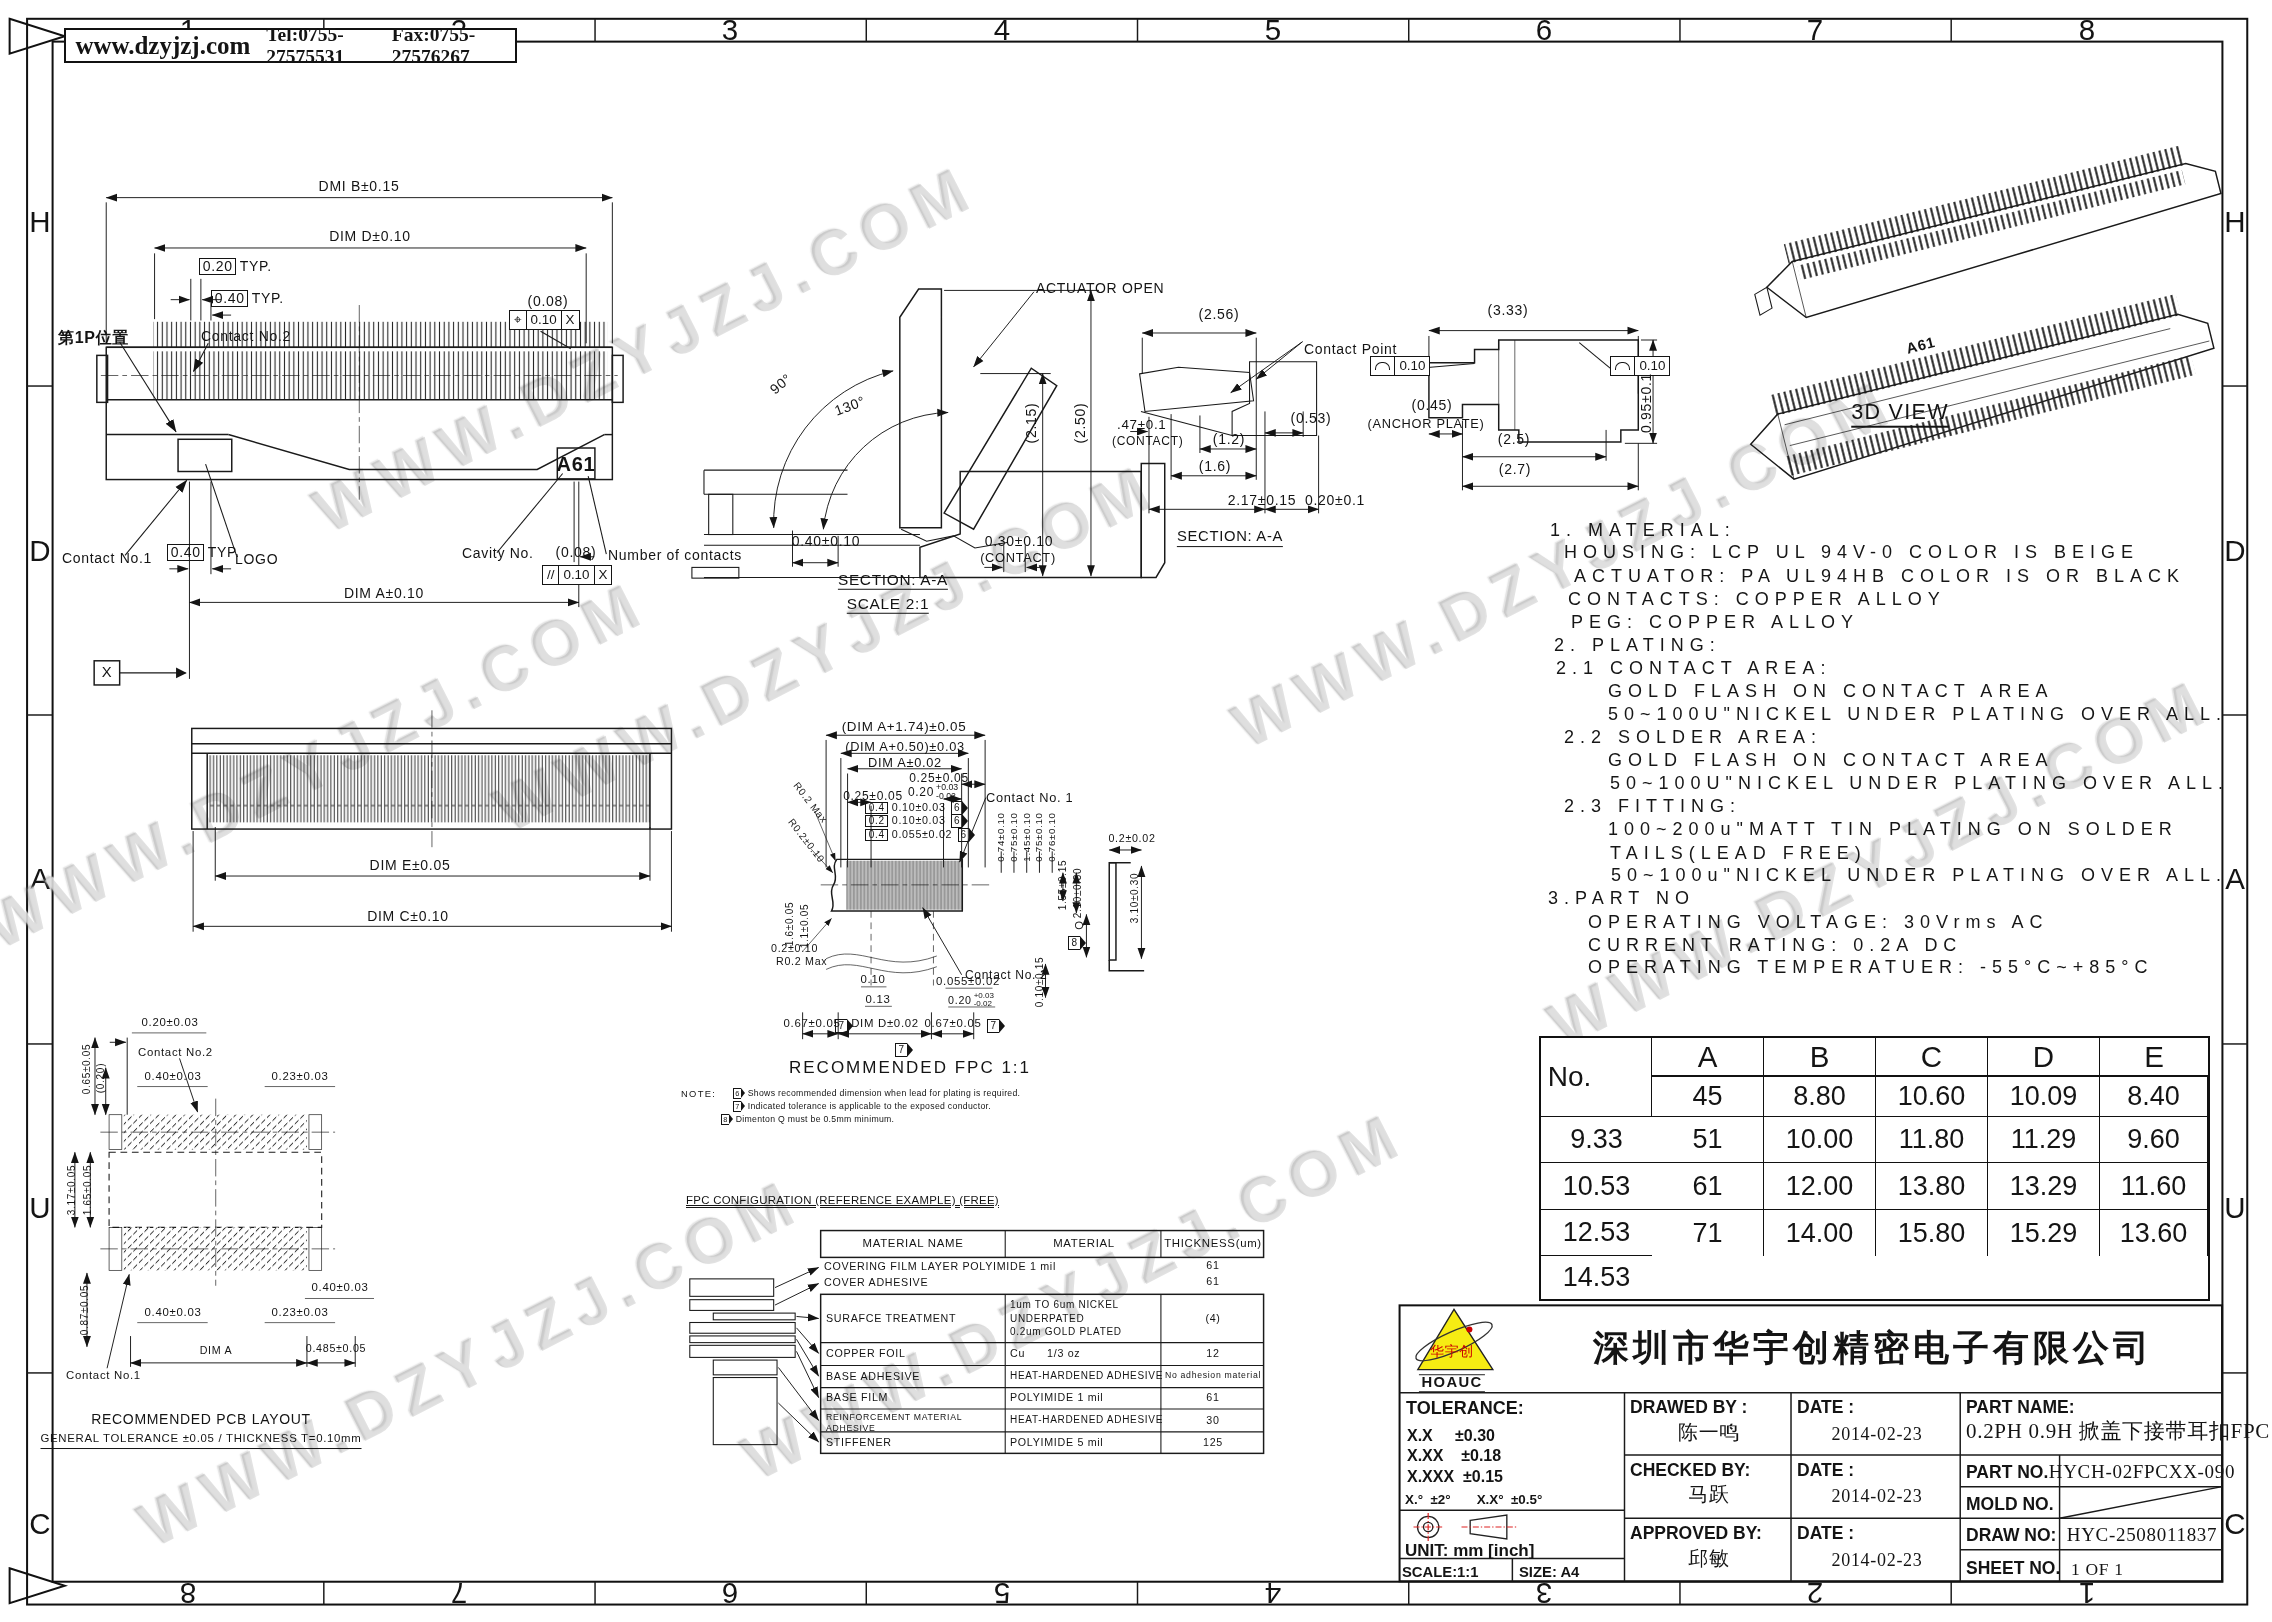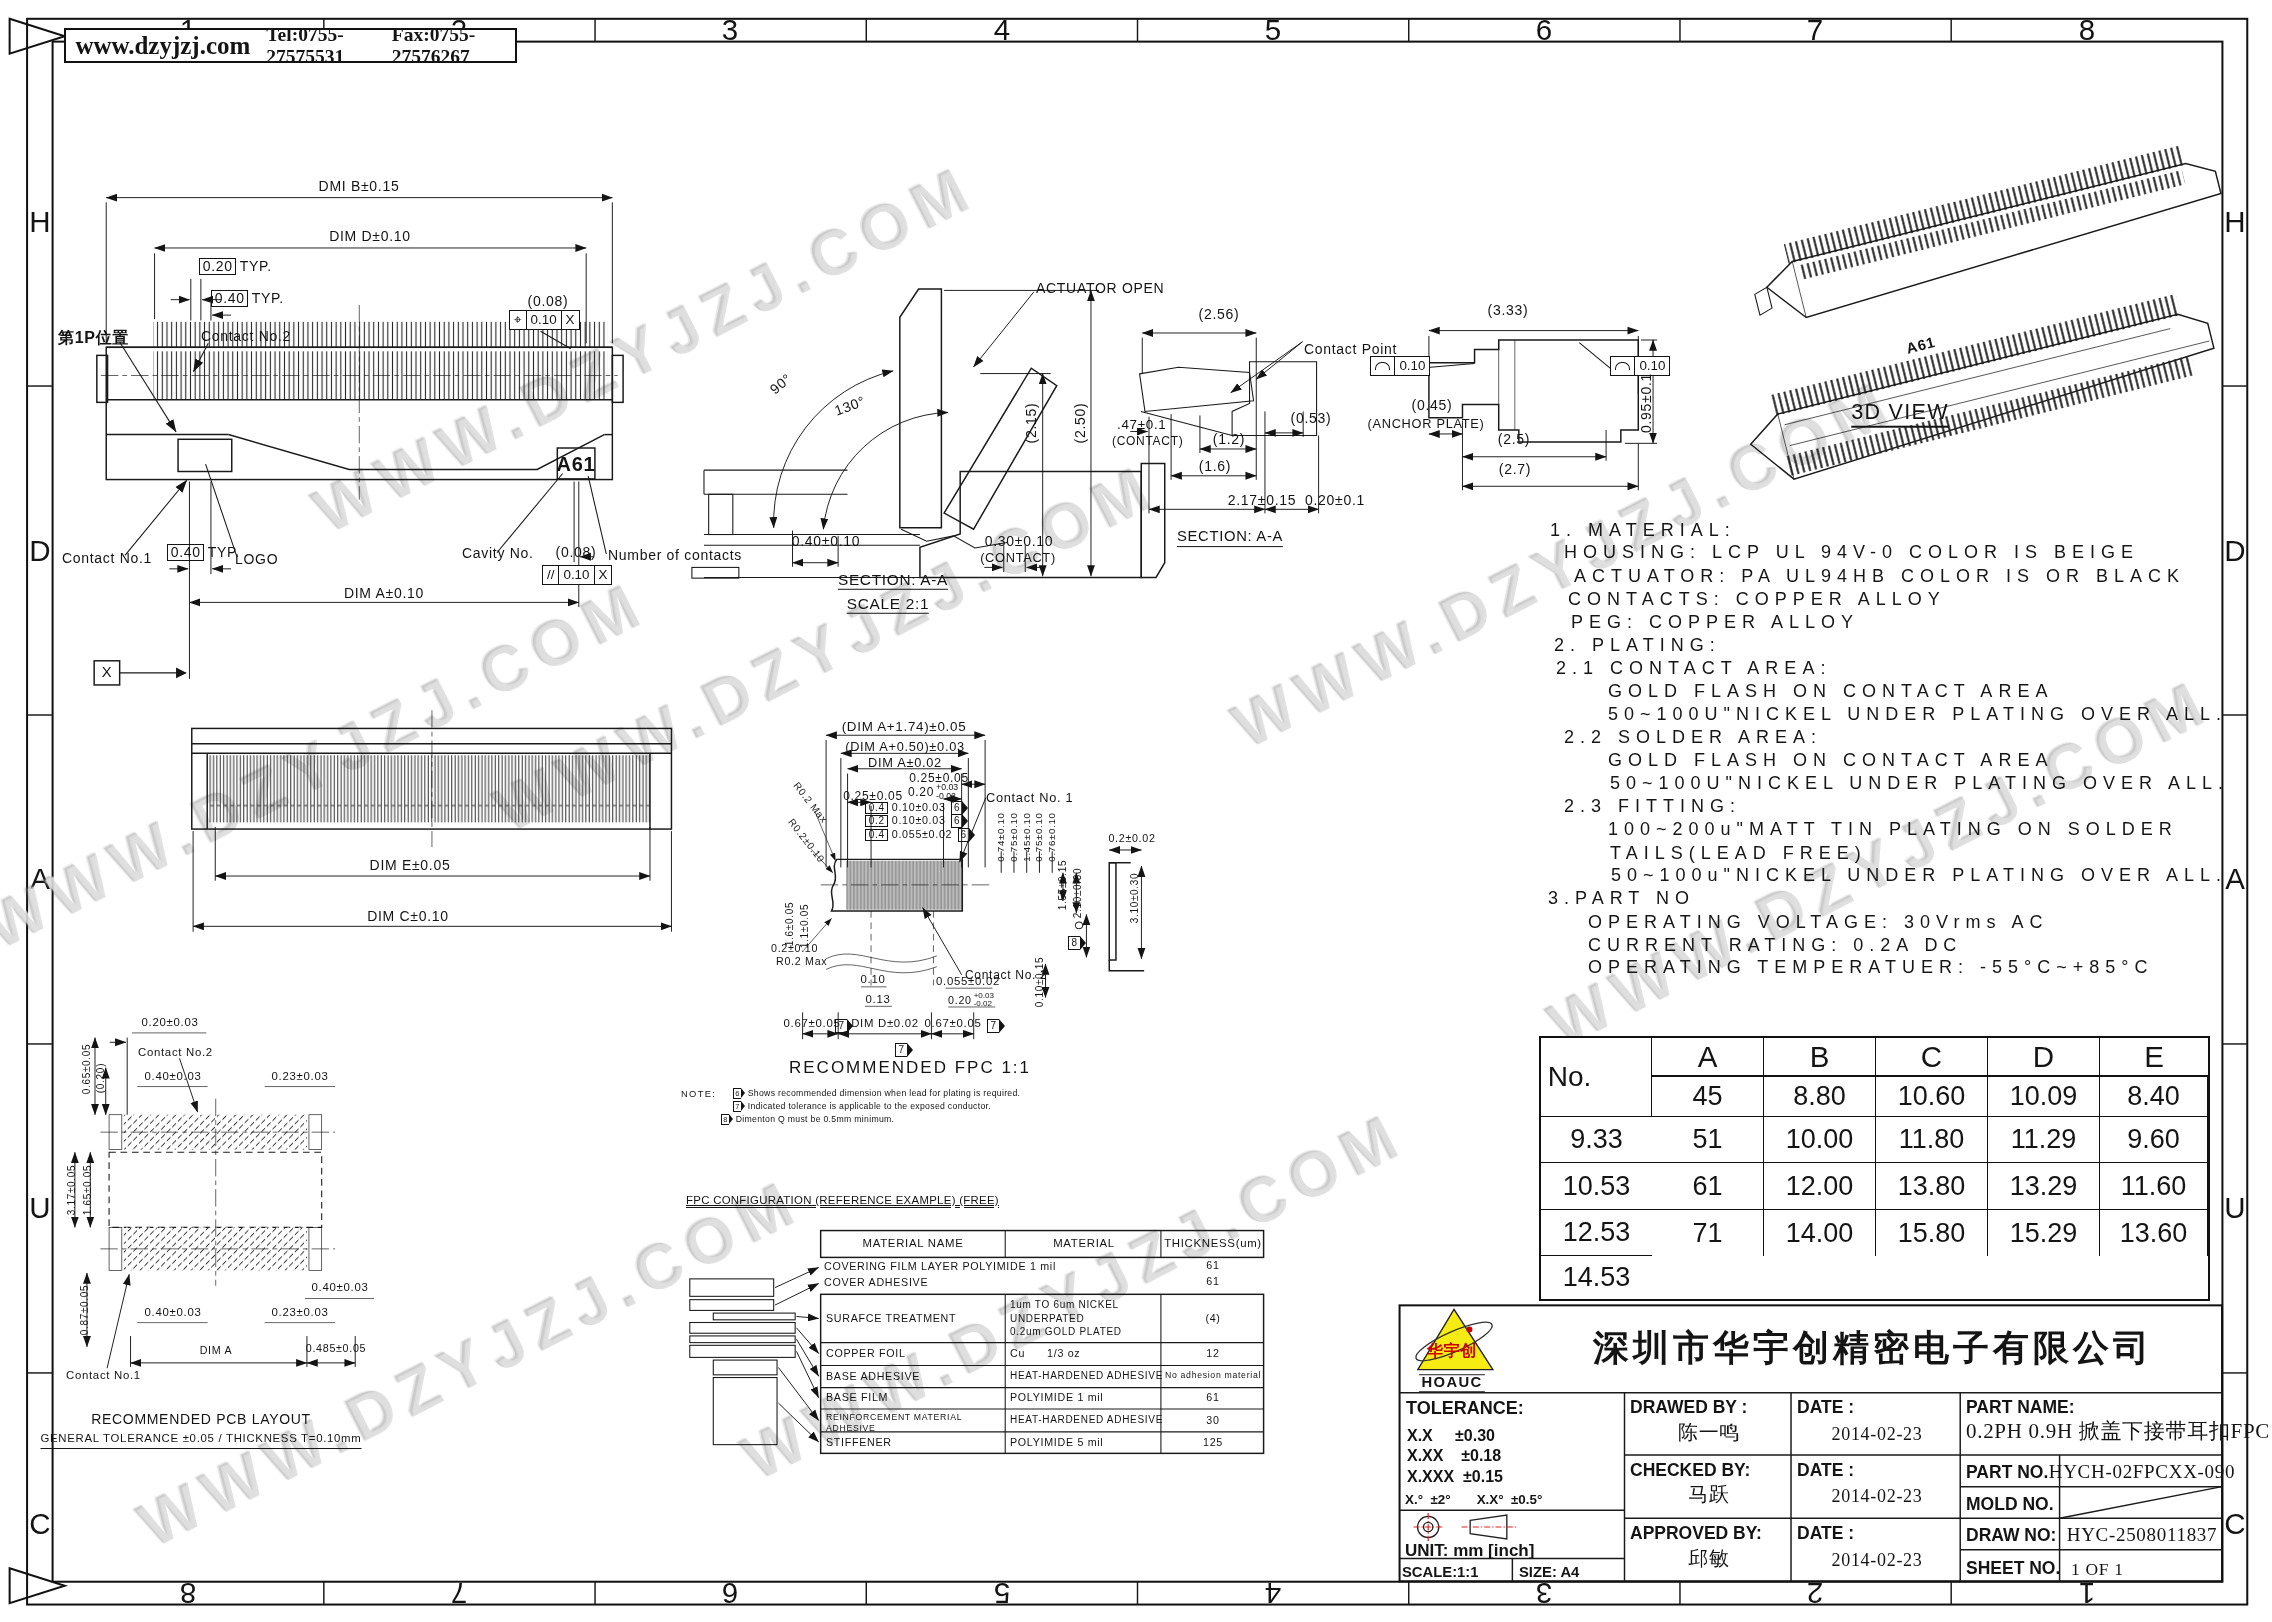--- a/index.html
+++ b/index.html
@@ -732,21 +732,21 @@
     <line x1="2085" y1="2322" x2="2420" y2="2322"></line>
     <line x1="2253" y1="2322" x2="2253" y2="2356"></line>
     <line x1="3068" y1="2262" x2="3310" y2="2215"></line>
   </g>
 </svg>
 <svg class="z3" style="left:1407px;top:1308px;width:94px;height:67px" viewBox="0 0 140 100">
   <polygon points="70,2 16,92 128,92" fill="#f6ec13" stroke="#222" stroke-width="2"></polygon>
   <ellipse cx="70" cy="50" rx="62" ry="15" fill="none" stroke="#333" stroke-width="2" transform="rotate(-24 70 50)"></ellipse>
   <circle cx="93" cy="32" r="4.5" fill="#c00"></circle>
 </svg>
-<div class="L C z3" style="left:1452px;top:1351px;font-size:16px;color:#c00;font-weight:700">华宇创</div>
+<div class="L C z3" style="left:1452px;top:1351px;font-size:14px;color:#c00;font-weight:400">华宇创</div>
 <div class="L C z3" style="left:1452px;top:1383px;font-size:14.8px;font-weight:700;letter-spacing:1.3px;border-top:1.3px solid #222;border-bottom:1.3px solid #222;padding:0 2.7px">HOAUC</div>
 <div class="L C ser z3" style="left:1873px;top:1349px;font-size:36px;font-weight:700;letter-spacing:4px">深圳市华宇创精密电子有限公司</div>
 <div class="tbl z3" style="left:1406px;top:1398px;font-size:18px">TOLERANCE:</div>
 <div class="tbl pre z3" style="left:1407px;top:1427px;font-size:16px">X.X     ±0.30</div>
 <div class="tbl pre z3" style="left:1407px;top:1447px;font-size:16px">X.XX    ±0.18</div>
 <div class="tbl pre z3" style="left:1407px;top:1468px;font-size:16px">X.XXX  ±0.15</div>
 <div class="tbl pre z3" style="left:1405px;top:1492px;font-size:13.4px">X.°  ±2°       X.X°  ±0.5°</div>
 <svg class="z3" style="left:1413px;top:1513px;width:141px;height:28px" viewBox="0 0 210 42">
   <circle cx="22" cy="21" r="7" fill="none" stroke="#222" stroke-width="2"></circle>
   <circle cx="22" cy="21" r="16" fill="none" stroke="#222" stroke-width="2"></circle>

